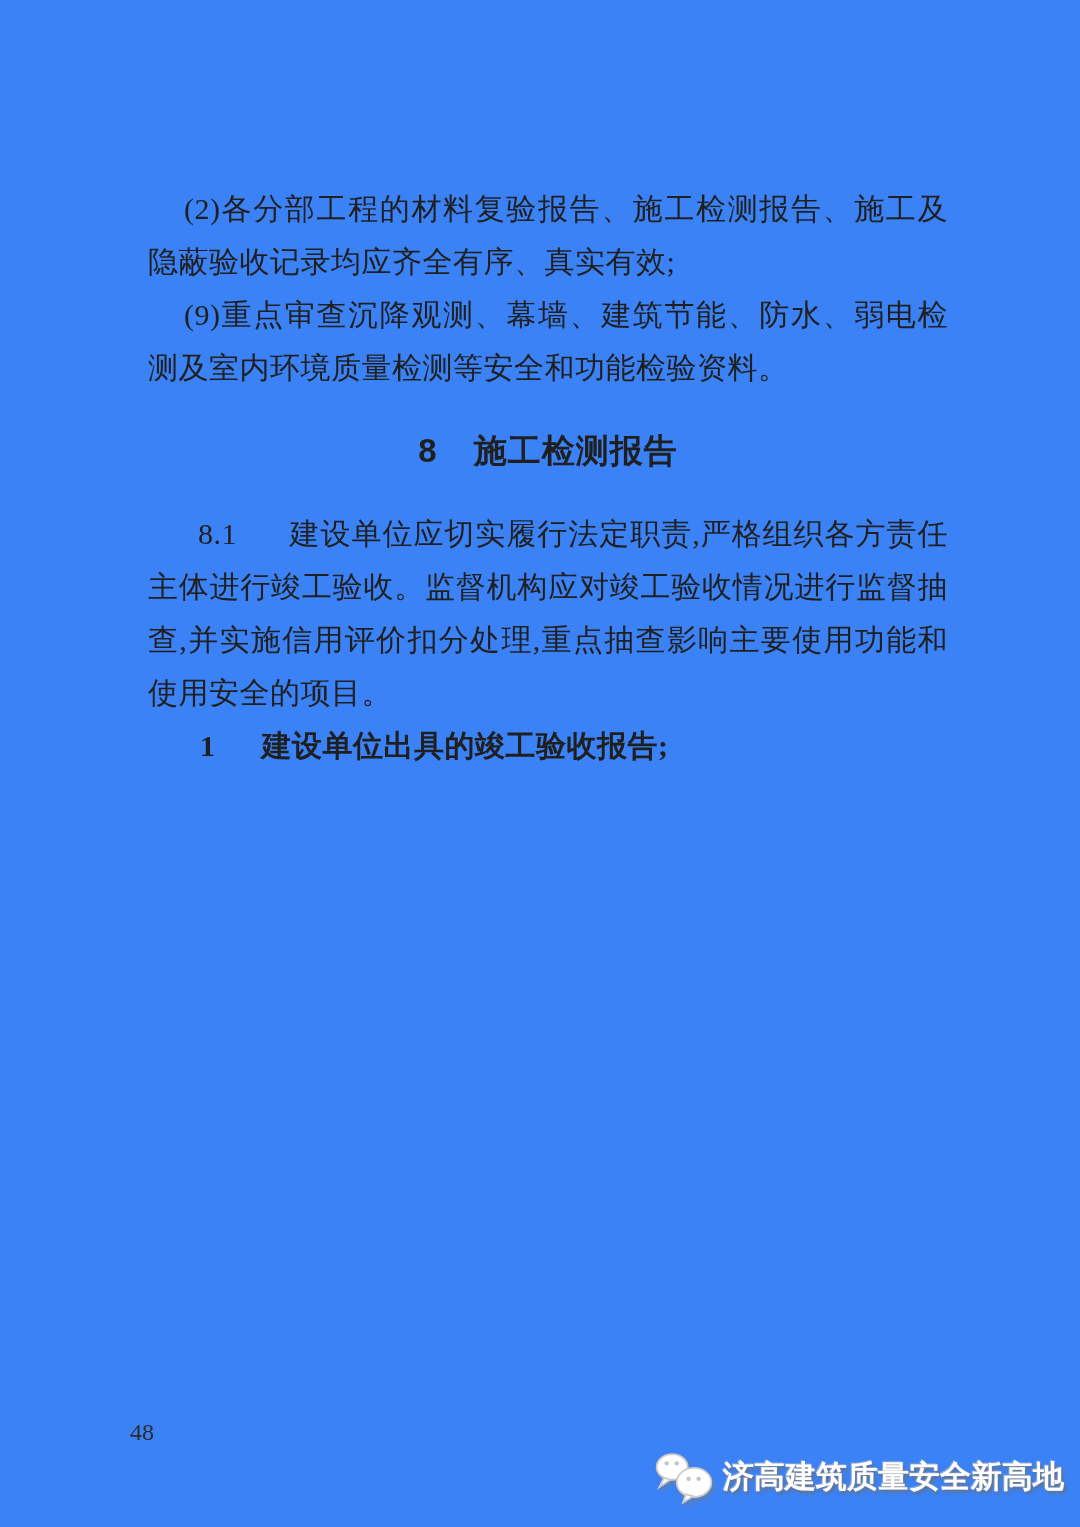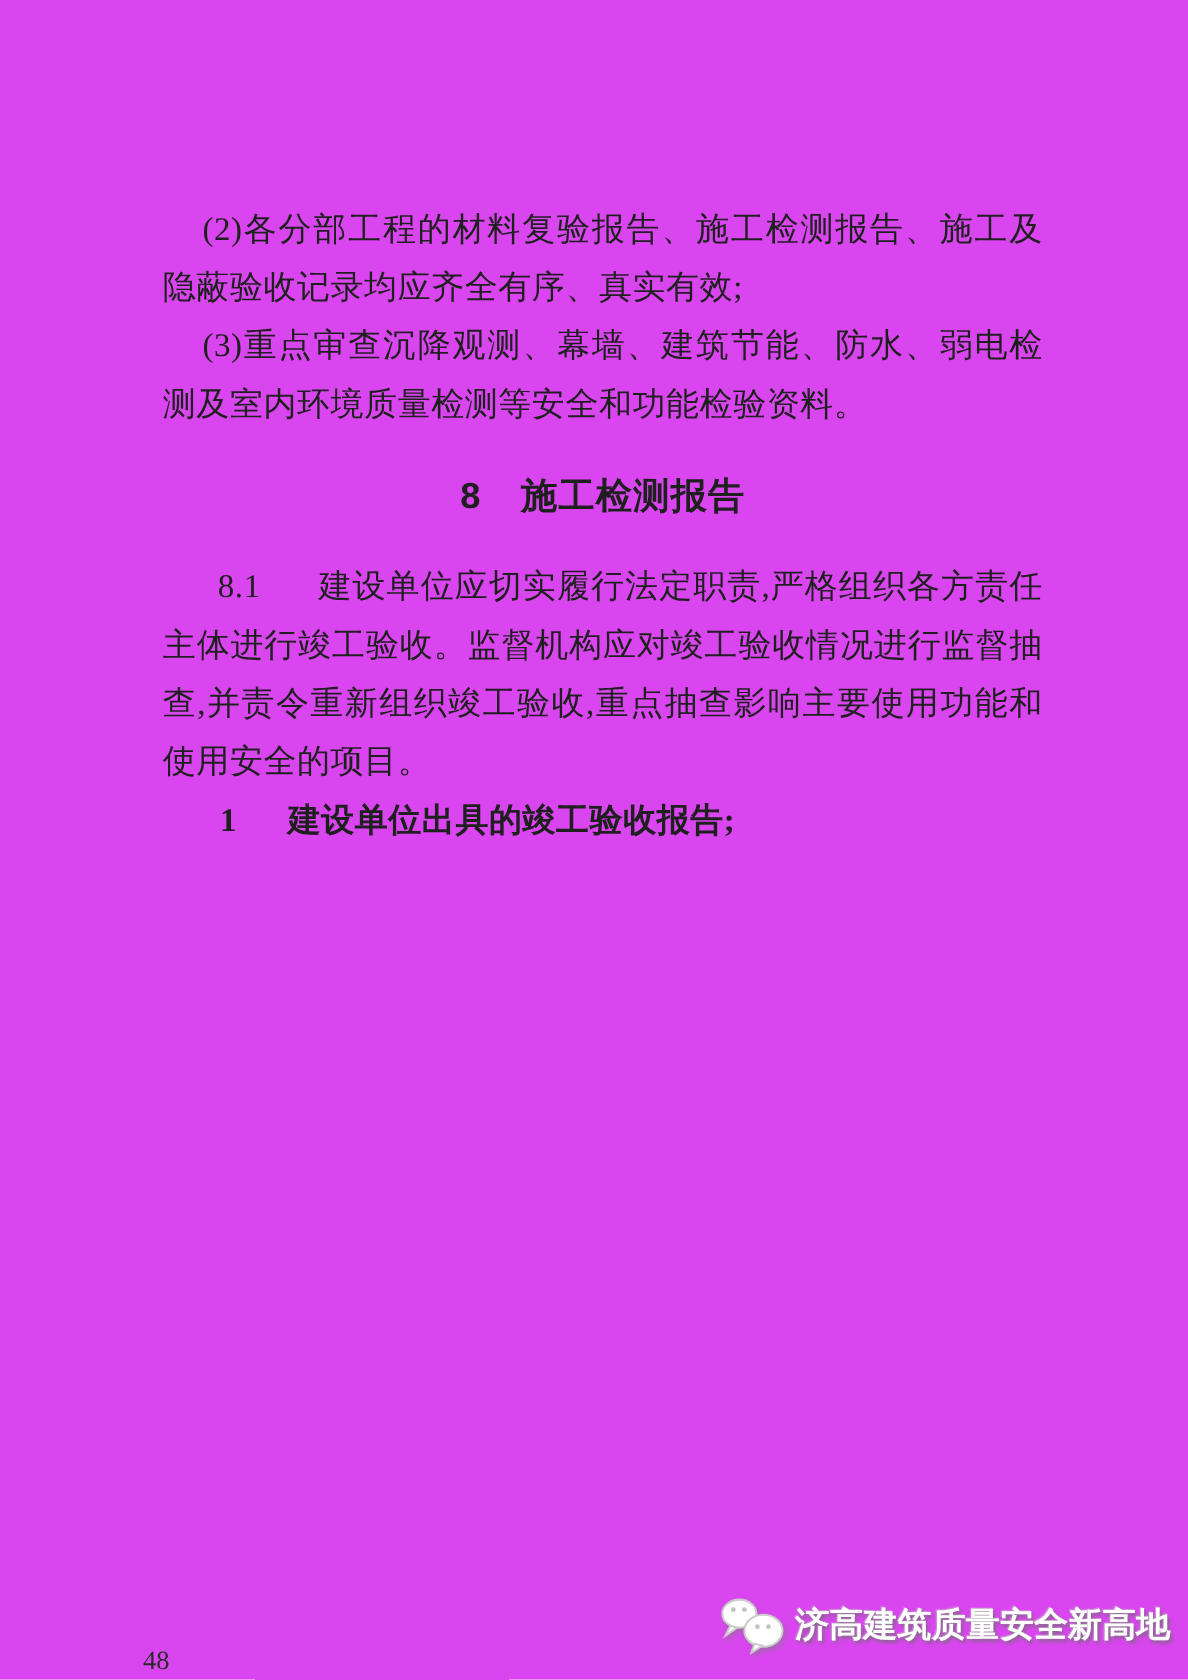--- a/index.html
+++ b/index.html
@@ -1,20 +1,20 @@
 <!DOCTYPE html>
 <html><head>
 <meta charset="utf-8">
 <style>
   html,body{margin:0;padding:0;background:#ffffff;}
   .page{
     position:relative;
     width:1080px;
     height:1527px;
-    background:#d946ef;
+    background:#3b82f6;
     overflow:hidden;
     font-family:"Liberation Serif","DejaVu Serif",serif;
     color:#1f1f1f;
   }
   .content{
     position:absolute;
     left:148px;
     top:182px;
     width:800px;
     font-size:30px;
@@ -35,21 +35,21 @@
     font-weight:bold;
     text-align:center;
     text-indent:0;
     font-family:"Liberation Sans","DejaVu Sans",sans-serif;
     letter-spacing:1px;
   }
   .heading .num{margin-right:36px;}
   .page-number{
     position:absolute;
     left:130px;
-    top:1496px;
+    top:1418px;
     font-size:24px;
     line-height:28px;
     color:#2b2b2b;
   }
   .watermark{
     position:absolute;
     top:1450px;
     right:16px;
     display:flex;
     align-items:flex-start;
@@ -77,25 +77,25 @@
 </style>
 </head>
 <body>
 
 <div class="page">
 
   <div class="content">
 
     <p class="para intro">(2)各分部工程的材料复验报告、施工检测报告、施工及隐蔽验收记录均应齐全有序、真实有效;</p>
 
-    <p class="para intro">(3)重点审查沉降观测、幕墙、建筑节能、防水、弱电检测及室内环境质量检测等安全和功能检验资料。</p>
+    <p class="para intro">(9)重点审查沉降观测、幕墙、建筑节能、防水、弱电检测及室内环境质量检测等安全和功能检验资料。</p>
 
     <h2 class="heading"><span class="num">8</span><span>施工检测报告</span></h2>
 
-    <p class="para clause"><span class="num">8.1</span><span>建设单位应切实履行法定职责,严格组织各方责任主体进行竣工验收。监督机构应对竣工验收情况进行监督抽查,并责令重新组织竣工验收,重点抽查影响主要使用功能和使用安全的项目。</span></p>
+    <p class="para clause"><span class="num">8.1</span><span>建设单位应切实履行法定职责,严格组织各方责任主体进行竣工验收。监督机构应对竣工验收情况进行监督抽查,并实施信用评价扣分处理,重点抽查影响主要使用功能和使用安全的项目。</span></p>
 
 
 
     <p class="para clause list-item"><span class="num">1</span><span>建设单位出具的竣工验收报告;</span></p>
 
 
   </div>
 
   <div class="page-number">48</div>
 

